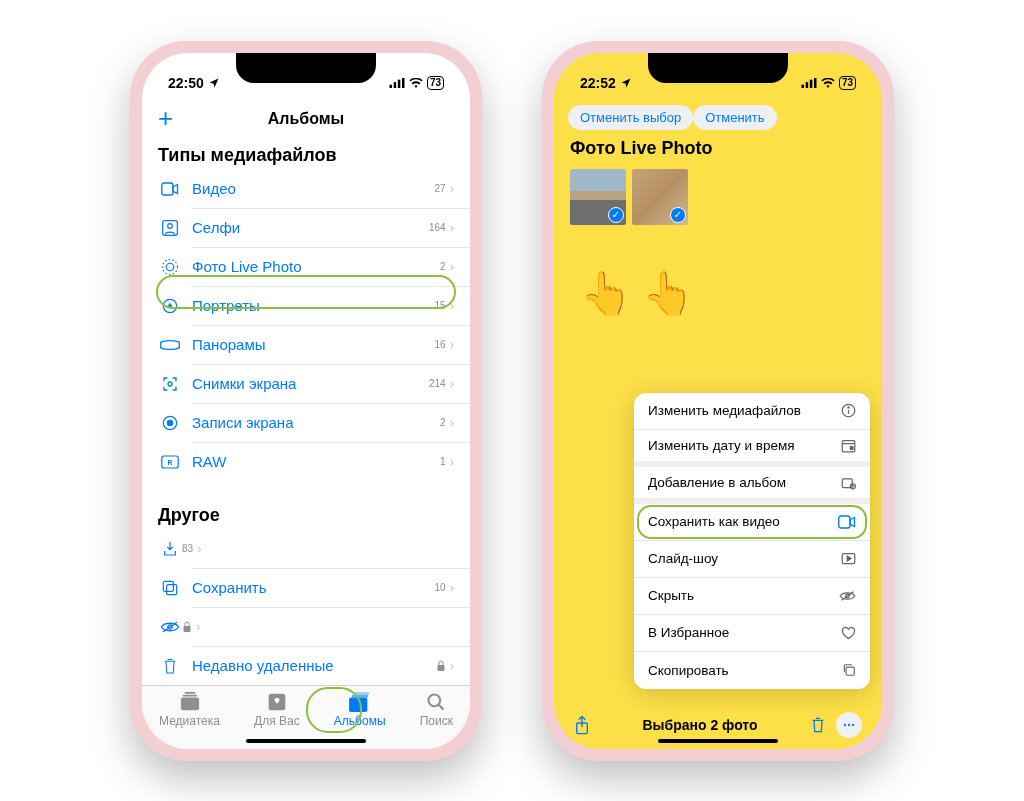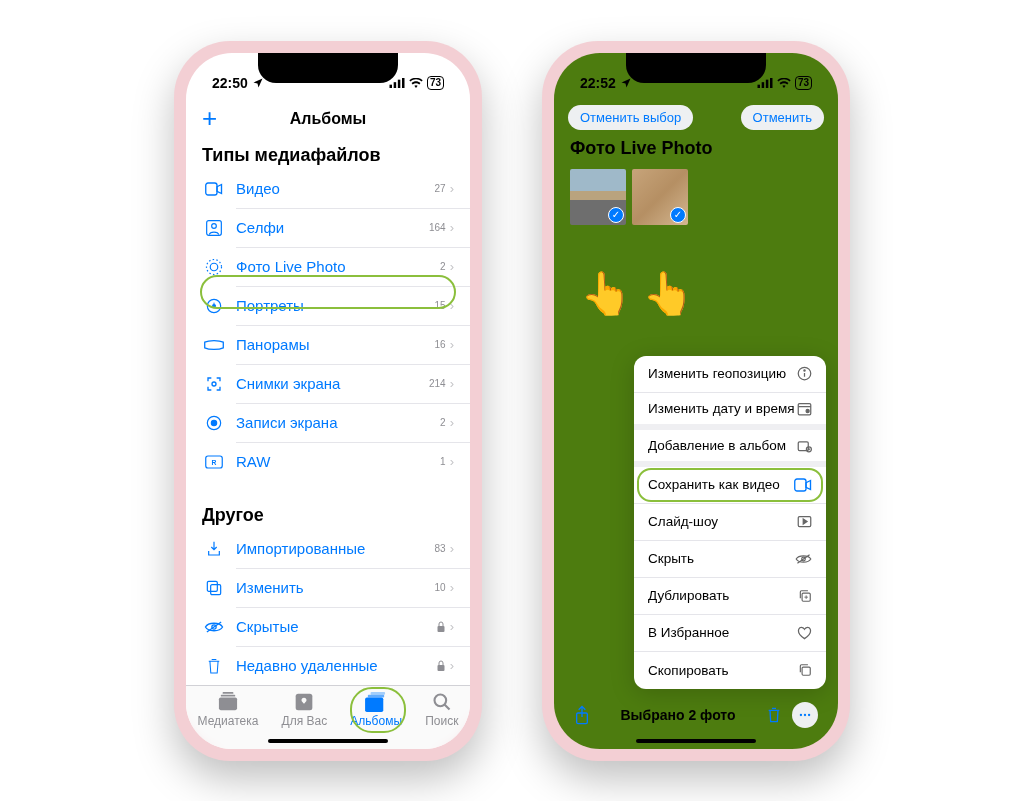--- a/index.html
+++ b/index.html
@@ -7,21 +7,21 @@
     font-family: -apple-system, "Helvetica Neue", Arial, sans-serif;
     background: #fff;
     width: 1024px;
     height: 801px;
     display: flex;
     justify-content: center;
     align-items: center;
     gap: 60px;
   }
   .phone {
-    width: 308px;
+    width: 352px;
     height: 720px;
     background: #f3cfd4;
     border-radius: 56px;
     padding: 12px;
     box-shadow: 0 18px 40px rgba(0,0,0,0.25);
     position: relative;
   }
   .screen {
     width: 100%;
     height: 100%;
@@ -91,21 +91,21 @@
   .tab .ticon { font-size:20px; line-height:20px; }
 
   .home-ind { position:absolute; bottom:6px; left:50%; transform:translateX(-50%);
     width:120px; height:4px; border-radius:3px; background:#000; }
 
   
   .pillbtn {
     background:#eef0f2; color:#007aff; font-size:13px; font-weight:500;
     border-radius:14px; padding:5px 12px;
   }
-  .p2-header { display:flex; justify-content:space-between; padding:6px 14px 6px;gap:39px; }
+  .p2-header { display:flex; padding:6px 14px 6px; }
   .p2-title { font-size:18px; font-weight:700; padding:2px 16px 10px; }
 
   .grid { display:flex; gap:6px; padding:0 16px; }
   .thumb {
     width:56px; height:56px; position:relative; border-radius:2px;
   }
   .thumb.t1 { background: linear-gradient(#9fb9c9 40%, #b9a37e 40% 55%, #6e6e6e 55%); }
   .thumb.t2 { background: linear-gradient(135deg, #c7a47a, #b58f63, #d4b791); }
   .check {
     position:absolute; bottom:2px; right:2px; width:16px; height:16px;
@@ -124,21 +124,21 @@
   .sheet .srow {
     display:flex; align-items:center; justify-content:space-between;
     padding:0 14px; height:37px; font-size:13.5px; color:#000;
     border-bottom:0.5px solid #e5e5ea;
   }
   .sheet .srow:last-child { border-bottom:none; }
   .sheet .sicon { color:#555; font-size:14px; }
   .sheet .thick { border-bottom:6px solid #efeff2; }
 
   .bottombar {
-    position:absolute; bottom:14px; left:0; right:0; height:40px;
+    position:absolute; bottom:4px; left:0; right:0; height:40px;
     display:flex; align-items:center; justify-content:space-between;
     padding:0 20px; font-size:14px;
   }
   .bottombar .mid { font-weight:600; font-size:14px; }
   .share { color:#007aff; font-size:18px; }
   .trash { color:#007aff; font-size:18px; }
   .more {
     width:26px; height:26px; border-radius:50%; background:#eef0f2;
     display:flex; align-items:center; justify-content:center; color:#007aff; font-size:14px;
   }
@@ -287,46 +287,44 @@
       <div style="height:18px"></div>
       <div class="section-hdr">Другое</div>
       <div id="otlist">
           <div class="row">
             <span class="icon-slot">
               <svg width="16" height="18" viewBox="0 0 24 26" fill="none" stroke="#007aff" stroke-width="1.8">
                 <path d="M12 2v12m-4-4l4 4 4-4"></path>
                 <path d="M4 16v6h16v-6"></path>
               </svg>
             </span>
-            <span class="label">Импортированные</span>
             <span class="count">83</span>
             <span class="chev">›</span>
           </div>
           <div class="divider"></div>
           <div class="row">
             <span class="icon-slot">
               <svg width="16" height="16" viewBox="0 0 24 24" fill="none" stroke="#007aff" stroke-width="1.8">
                 <rect x="7" y="7" width="15" height="15" rx="2"></rect>
                 <rect x="2" y="2" width="15" height="15" rx="2"></rect>
               </svg>
             </span>
-            <span class="label">Изменить</span>
+            <span class="label">Сохранить</span>
             <span class="count">10</span>
             <span class="chev">›</span>
           </div>
           <div class="divider"></div>
           <div class="row">
             <span class="icon-slot">
               <svg width="20" height="14" viewBox="0 0 28 18" fill="none" stroke="#007aff" stroke-width="1.8">
                 <path d="M2 9c4-7 20-7 24 0-4 7-20 7-24 0z"></path>
                 <circle cx="14" cy="9" r="3"></circle>
                 <line x1="4" y1="16" x2="24" y2="2"></line>
               </svg>
             </span>
-            <span class="label">Скрытые</span>
             <span class="lock">
               <svg width="10" height="12" viewBox="0 0 20 24" fill="#8e8e93">
                 <rect x="3" y="10" width="14" height="12" rx="2"></rect>
                 <path d="M6 10V6a4 4 0 018 0v4" fill="none" stroke="#8e8e93" stroke-width="2"></path>
               </svg>
             </span>
             <span class="chev">›</span>
           </div>
           <div class="divider"></div>
           <div class="row">
@@ -388,21 +386,21 @@
         </span>
         <span>Поиск</span>
       </div>
     </div>
     <div class="hl-oval" style="left:164px; width:56px; bottom:16px; height:46px; border-radius:22px;"></div>
     <div class="home-ind"></div>
   </div>
 </div>
 
 <div class="phone">
-  <div class="screen" style="background:#4d7c0f;">
+  <div class="screen" style="background:#fde047;">
     <div class="notch"></div>
 
     <div class="statusbar">
       <div class="sb-left">
         <span>22:52</span>
         <span>
           <svg width="12" height="12" viewBox="0 0 24 24" fill="#000">
               <path d="M3 11l18-8-8 18-2-8-8-2z"></path>
             </svg>
         </span>
@@ -439,21 +437,21 @@
       <div class="thumb t2">
         <div class="check">✓</div>
       </div>
     </div>
 
     <span class="finger" style="left:26px;">👆</span>
     <span class="finger" style="left:88px;">👆</span>
 
     <div class="sheet" id="sheet">
         <div class="srow">
-          <span>Изменить геопозицию</span>
+          <span>Изменить медиафайлов</span>
           <span class="sicon">
             <svg width="15" height="15" viewBox="0 0 24 24" fill="none" stroke="#666" stroke-width="2">
               <circle cx="12" cy="12" r="10"></circle>
               <line x1="12" y1="11" x2="12" y2="17"></line>
               <circle cx="12" cy="7" r="1" fill="#666"></circle>
             </svg>
           </span>
         </div>
         <div class="srow thick">
           <span>Изменить дату и время</span>
@@ -494,30 +492,20 @@
             </svg>
           </span>
         </div>
         <div class="srow">
           <span>Скрыть</span>
           <span class="sicon">
             <svg width="17" height="12" viewBox="0 0 28 18" fill="none" stroke="#666" stroke-width="2">
               <path d="M2 9c4-7 20-7 24 0-4 7-20 7-24 0z"></path>
               <circle cx="14" cy="9" r="3"></circle>
               <line x1="4" y1="16" x2="24" y2="2"></line>
-            </svg>
-          </span>
-        </div>
-        <div class="srow">
-          <span>Дублировать</span>
-          <span class="sicon">
-            <svg width="14" height="14" viewBox="0 0 24 24" fill="none" stroke="#666" stroke-width="2">
-              <rect x="7" y="7" width="14" height="14" rx="2"></rect>
-              <path d="M4 16V5a2 2 0 012-2h11"></path>
-              <path d="M14 11v6m-3-3h6" stroke-width="1.5"></path>
             </svg>
           </span>
         </div>
         <div class="srow">
           <span>В Избранное</span>
           <span class="sicon">
             <svg width="15" height="14" viewBox="0 0 24 22" fill="none" stroke="#666" stroke-width="2">
               <path d="M12 20C-6 8 6-4 12 5c6-9 18 3 0 15z"></path>
             </svg>
           </span>

